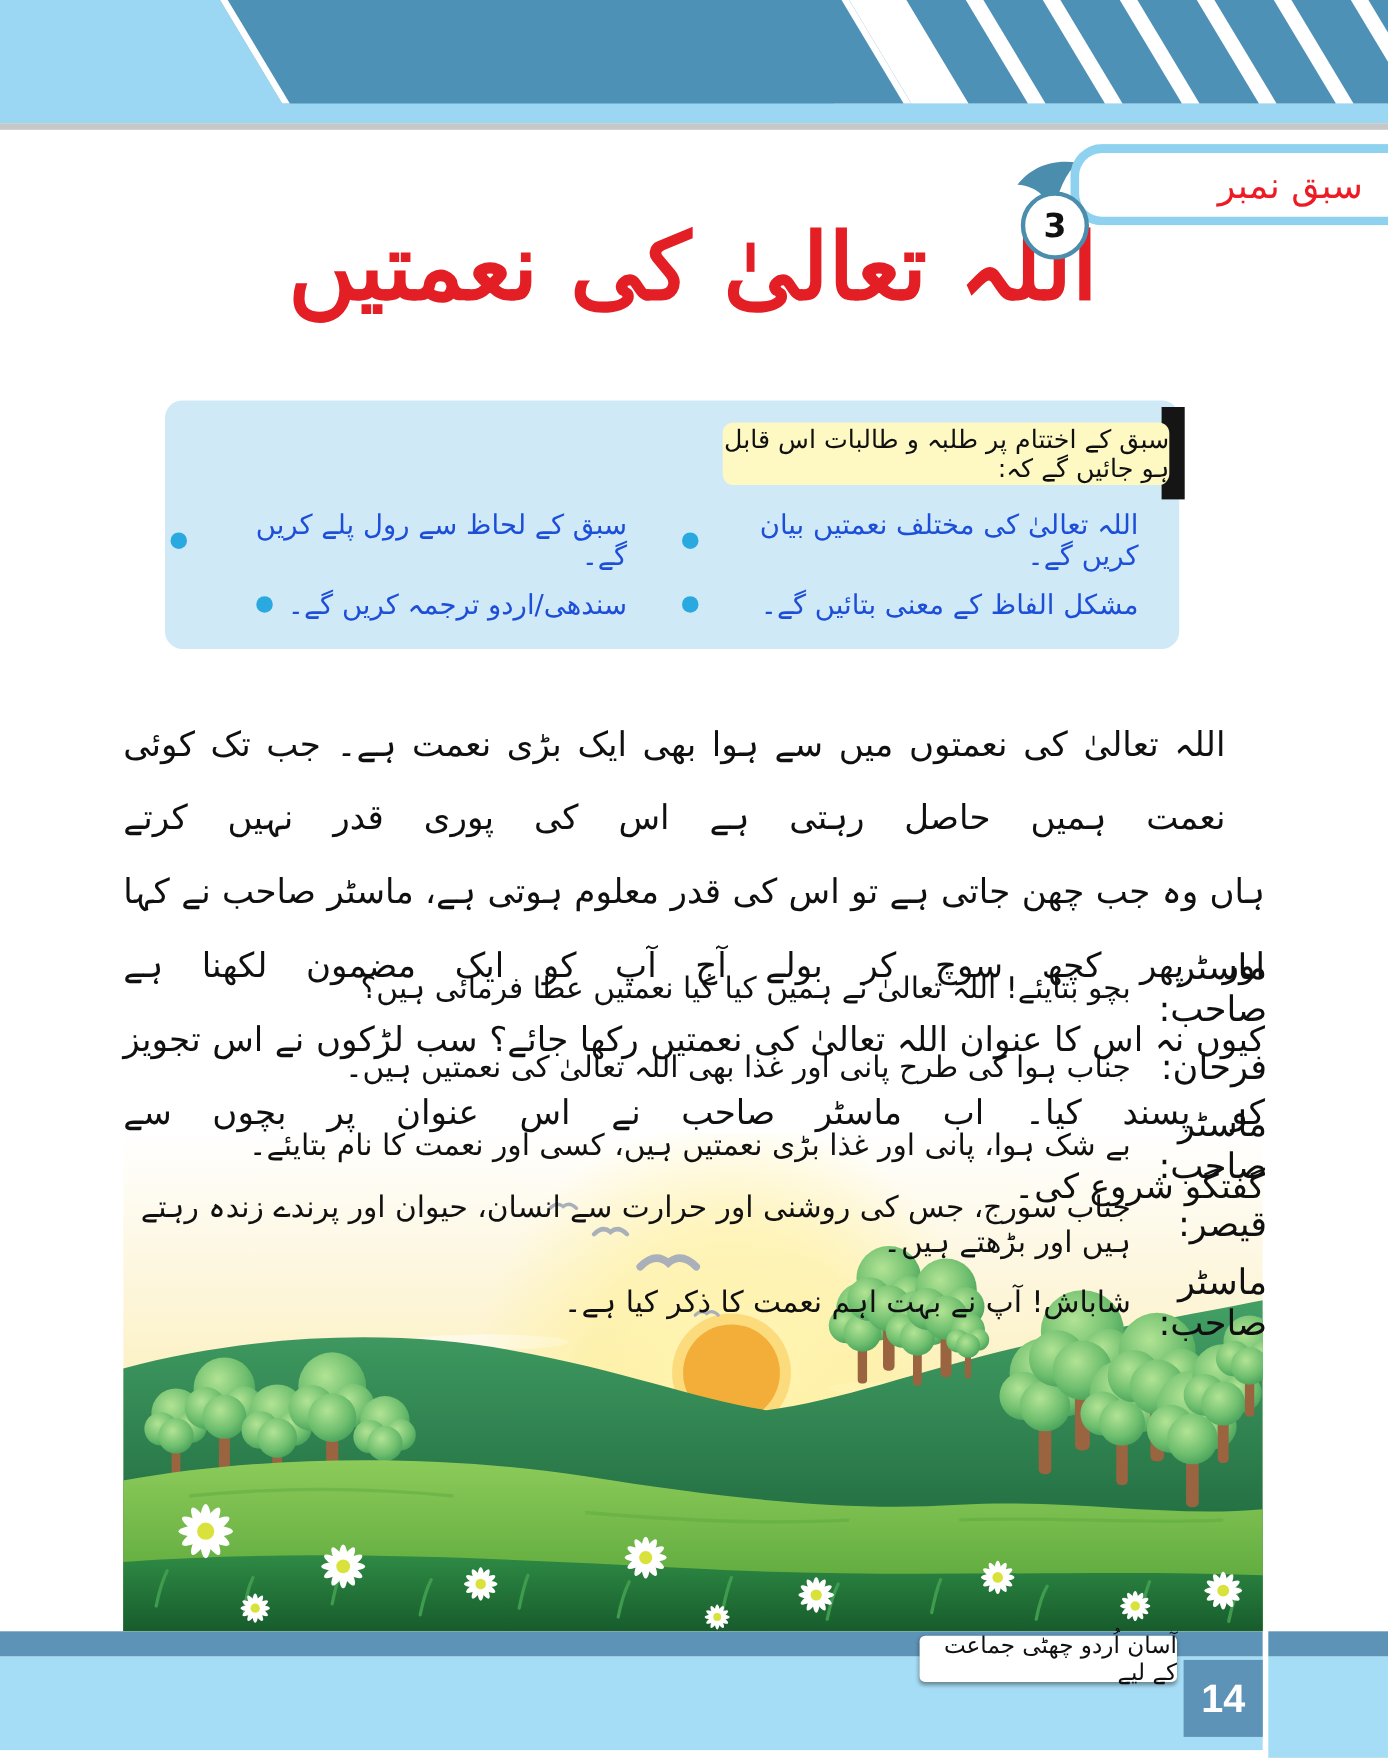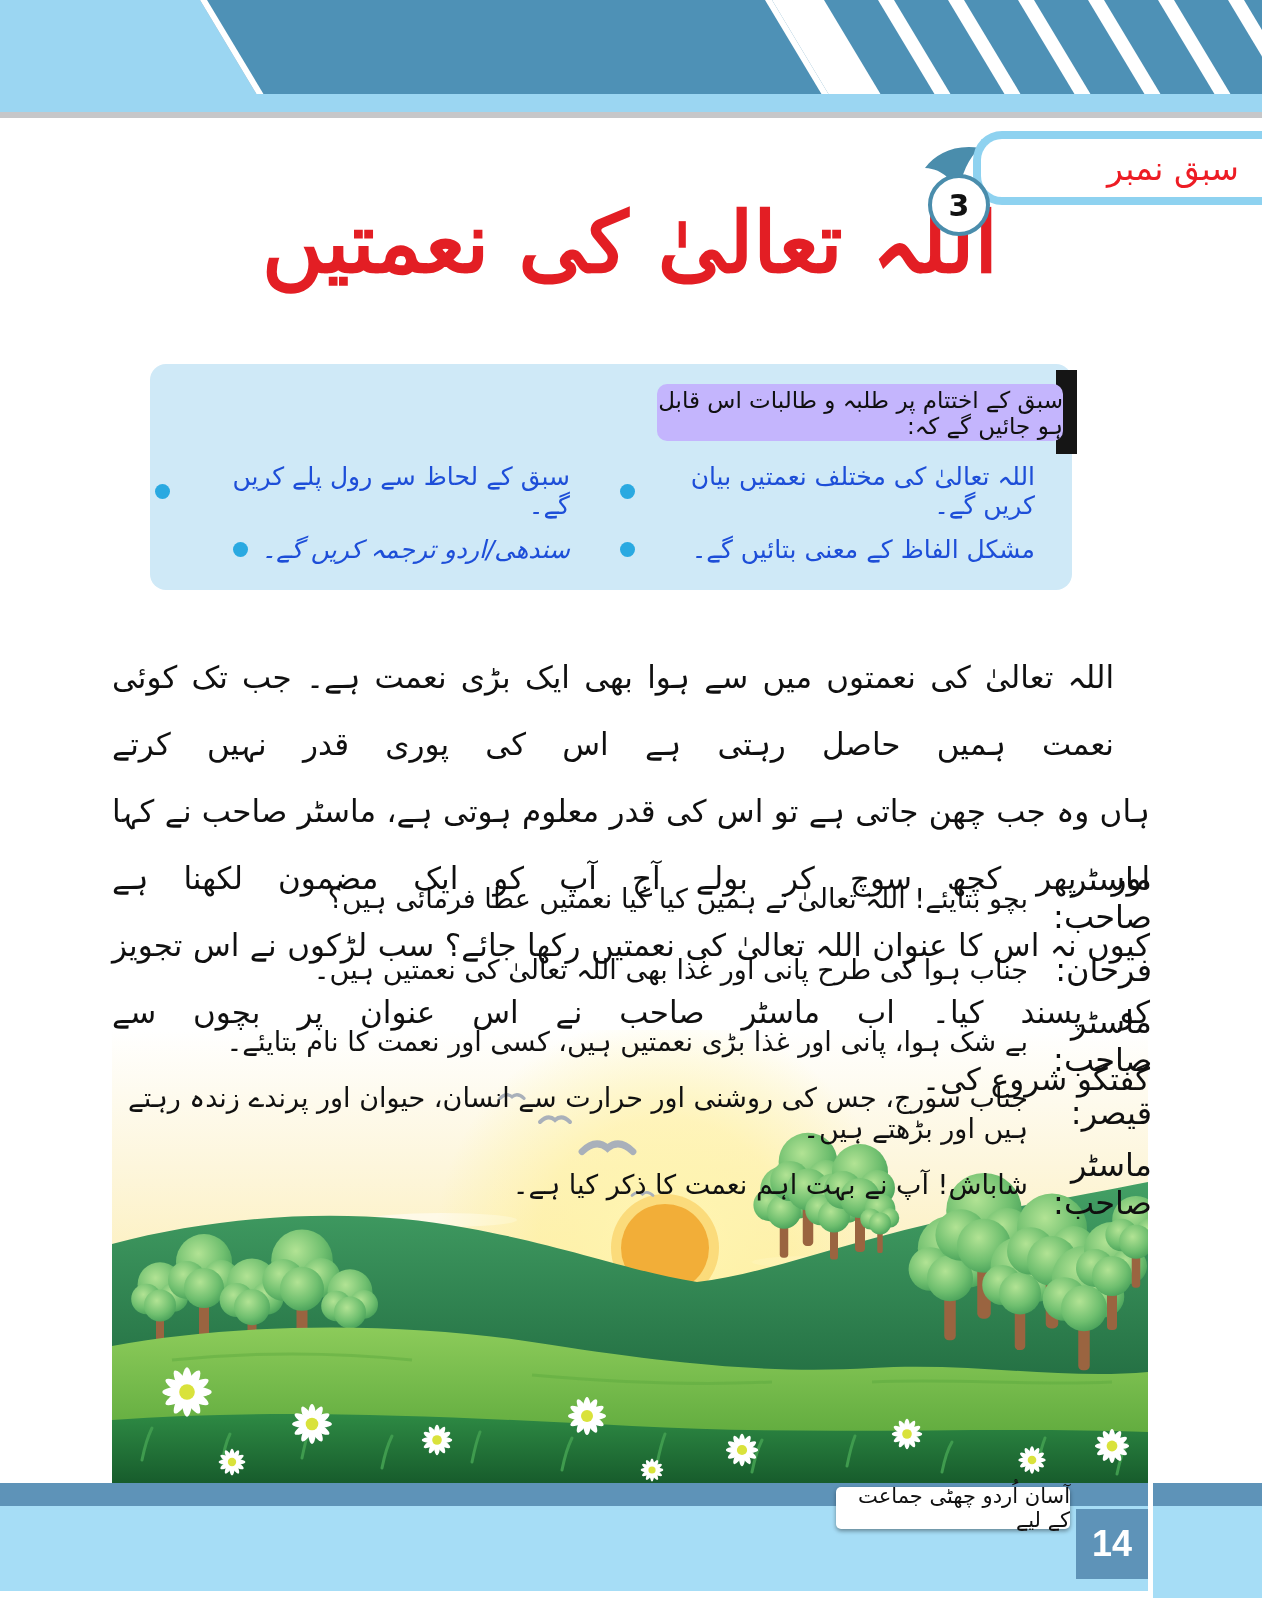--- a/index.html
+++ b/index.html
@@ -29,30 +29,30 @@
 
   
   .lesson-title{position:absolute;left:150px;top:186px;width:960px;text-align:center;direction:rtl;
                 color:#e31e24;font-size:84px;font-weight:bold;line-height:1.35;
                 font-family:"DejaVu Serif","Liberation Serif",serif;}
 
   
   .obj-panel{position:absolute;left:150px;top:364px;width:922px;height:226px;
              background:#cfe9f7;border-radius:16px;}
   .obj-ribbon{position:absolute;left:1056px;top:370px;width:21px;height:84px;background:#151515;z-index:1;}
-  .obj-heading{position:absolute;left:657px;top:384px;width:406px;height:57px;background:#c4b5fd;
+  .obj-heading{position:absolute;left:657px;top:384px;width:406px;height:57px;background:#fef9c3;
                border-radius:10px;display:flex;align-items:center;justify-content:center;
                direction:rtl;font-size:23px;color:#101010;z-index:2;}
   .obj-item{position:absolute;height:50px;display:flex;direction:rtl;align-items:center;gap:14px;
             font-size:25px;color:#1d4ed8;z-index:2;}
   .obj-item .dot{width:15px;height:15px;border-radius:50%;background:#2aa9e1;flex:0 0 auto;}
   .oi-r1{left:620px;top:466px;width:415px;}
   .oi-r2{left:620px;top:524px;width:415px;justify-content:space-between;}
   .oi-l1{left:155px;top:466px;width:415px;}
-  .oi-l2{left:155px;top:524px;width:415px;font-style:italic;}
+  .oi-l2{left:155px;top:524px;width:415px;}
 
   
   .para{position:absolute;left:112px;top:644px;width:1038px;direction:rtl;font-size:31px;z-index:3;}
   .para-line{min-height:67px;line-height:67px;text-align:justify;text-align-last:justify;}
   .para-line.first{padding-right:36px;}
   .para-line.last{text-align:right;text-align-last:right;}
 
   
   .dialogue{position:absolute;left:112px;top:860px;width:1040px;z-index:3;}
   .dlg-row{display:flex;direction:rtl;min-height:67px;align-items:center;}

